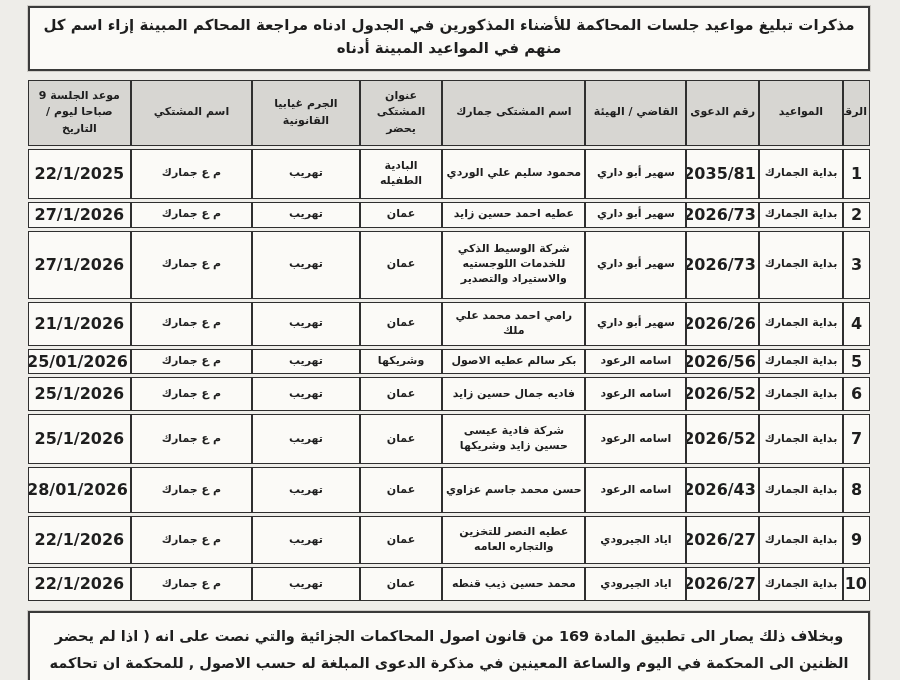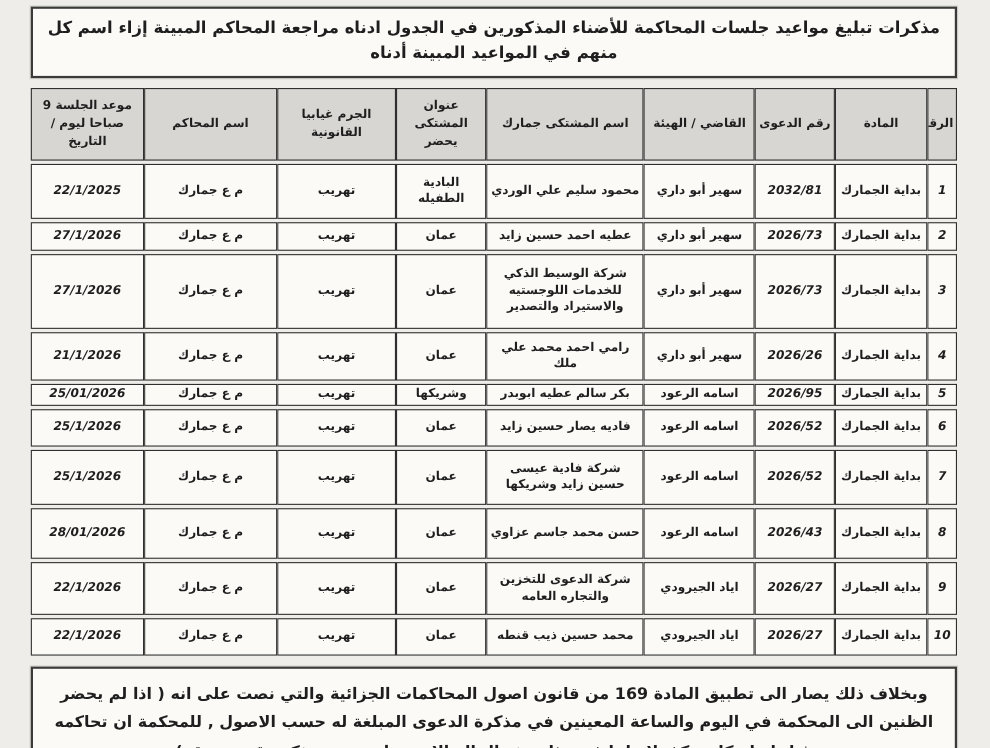--- a/index.html
+++ b/index.html
@@ -45,23 +45,22 @@
     background:#d7d6d2;
     font-size:11px;
     line-height:1.5;
     height:62px;
   }
   td{
     font-size:11px;
     line-height:1.35;
   }
   td.num, td.case, td.date{
-    font-size:11px;
+    font-size:16px;
     letter-spacing:0px;
-    font-style:italic;
   }
   .footer-box{
     margin-top:7px;
     background:#fbfaf7;
     border:2px solid #3a3a3a;
     padding:10px 14px 12px 14px;
     text-align:center;
     font-weight:bold;
     font-size:14.5px;
     line-height:1.85;
@@ -83,35 +82,35 @@
       <col style="width:12%">
         <col style="width:17%">
         <col style="width:9.8%">
       <col style="width:12.8%">
         <col style="width:14.4%">
         <col style="width:12.2%">
     </colgroup>
     <thead>
       <tr>
         <th>الرقم</th>
-        <th>المادة</th>
+        <th>المواعيد</th>
         <th>رقم الدعوى</th>
         <th>القاضي / الهيئة</th>
         <th>اسم المشتكى جمارك</th>
         <th>عنوان المشتكى يحضر</th>
         <th>الجرم غيابيا القانونية</th>
-        <th>اسم المحاكم</th>
+        <th>اسم المشتكي</th>
         <th>موعد الجلسة 9 صباحا ليوم / التاريخ</th>
       </tr>
     </thead>
     <tbody>
       <tr style="height:50px">
         <td class="num">1</td>
         <td>بداية الجمارك</td>
-        <td class="case">2032/81</td>
+        <td class="case">2035/81</td>
         <td>سهير أبو داري</td>
         <td>محمود سليم علي الوردي</td>
         <td>البادية الطفيله</td>
         <td>تهريب</td>
         <td>م ع جمارك</td>
         <td class="date">22/1/2025</td>
       </tr>
       <tr style="height:26px">
         <td class="num">2</td>
         <td>بداية الجمارك</td>
@@ -141,34 +140,34 @@
         <td>سهير أبو داري</td>
         <td>رامي احمد محمد علي ملك</td>
         <td>عمان</td>
         <td>تهريب</td>
         <td>م ع جمارك</td>
         <td class="date">21/1/2026</td>
       </tr>
       <tr style="height:20px">
         <td class="num">5</td>
         <td>بداية الجمارك</td>
-        <td class="case">2026/95</td>
-        <td>اسامه الرعود</td>
-        <td>بكر سالم عطيه ابوبدر</td>
+        <td class="case">2026/56</td>
+        <td>اسامه الرعود</td>
+        <td>بكر سالم عطيه الاصول</td>
         <td>وشريكها</td>
         <td>تهريب</td>
         <td>م ع جمارك</td>
         <td class="date">25/01/2026</td>
       </tr>
       <tr style="height:34px">
         <td class="num">6</td>
         <td>بداية الجمارك</td>
         <td class="case">2026/52</td>
         <td>اسامه الرعود</td>
-        <td>فاديه يصار حسين زايد</td>
+        <td>فاديه جمال حسين زايد</td>
         <td>عمان</td>
         <td>تهريب</td>
         <td>م ع جمارك</td>
         <td class="date">25/1/2026</td>
       </tr>
       <tr style="height:50px">
         <td class="num">7</td>
         <td>بداية الجمارك</td>
         <td class="case">2026/52</td>
         <td>اسامه الرعود</td>
@@ -187,21 +186,21 @@
         <td>عمان</td>
         <td>تهريب</td>
         <td>م ع جمارك</td>
         <td class="date">28/01/2026</td>
       </tr>
       <tr style="height:48px">
         <td class="num">9</td>
         <td>بداية الجمارك</td>
         <td class="case">2026/27</td>
         <td>اياد الجيرودي</td>
-        <td>شركة الدعوى للتخزين والتجاره العامه</td>
+        <td>عطيه النصر للتخزين والتجاره العامه</td>
         <td>عمان</td>
         <td>تهريب</td>
         <td>م ع جمارك</td>
         <td class="date">22/1/2026</td>
       </tr>
       <tr style="height:34px">
         <td class="num">10</td>
         <td>بداية الجمارك</td>
         <td class="case">2026/27</td>
         <td>اياد الجيرودي</td>

